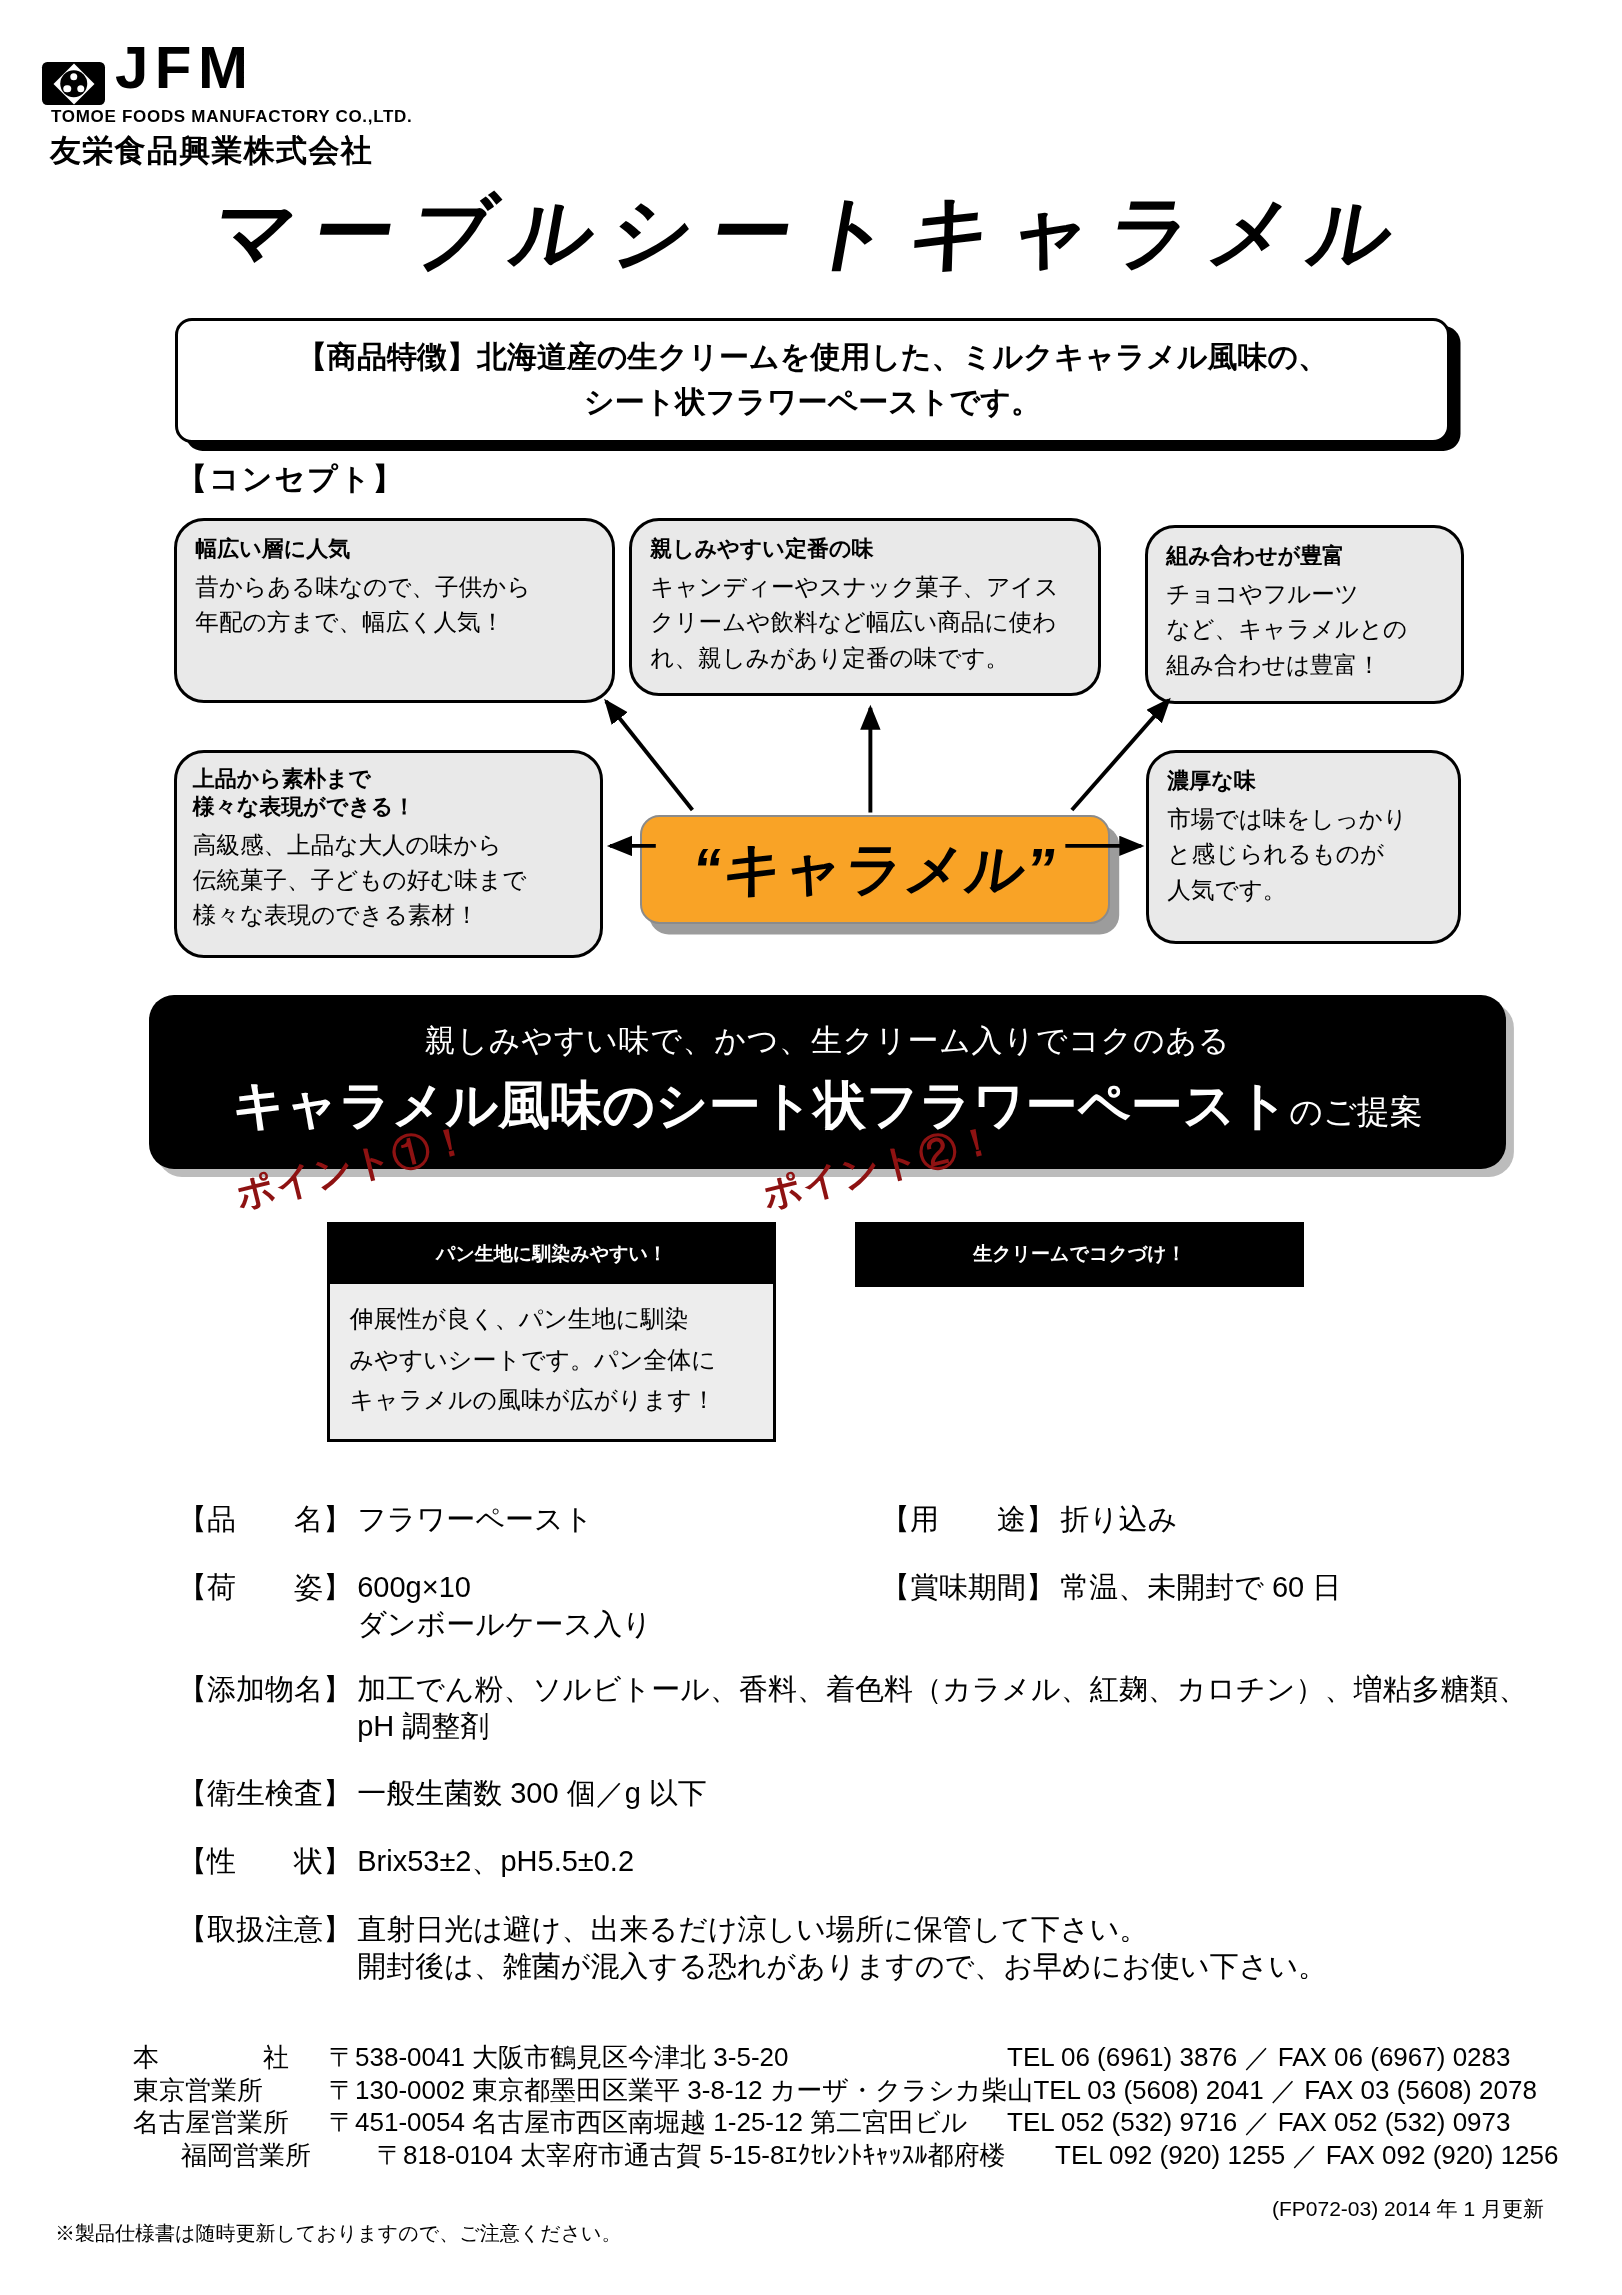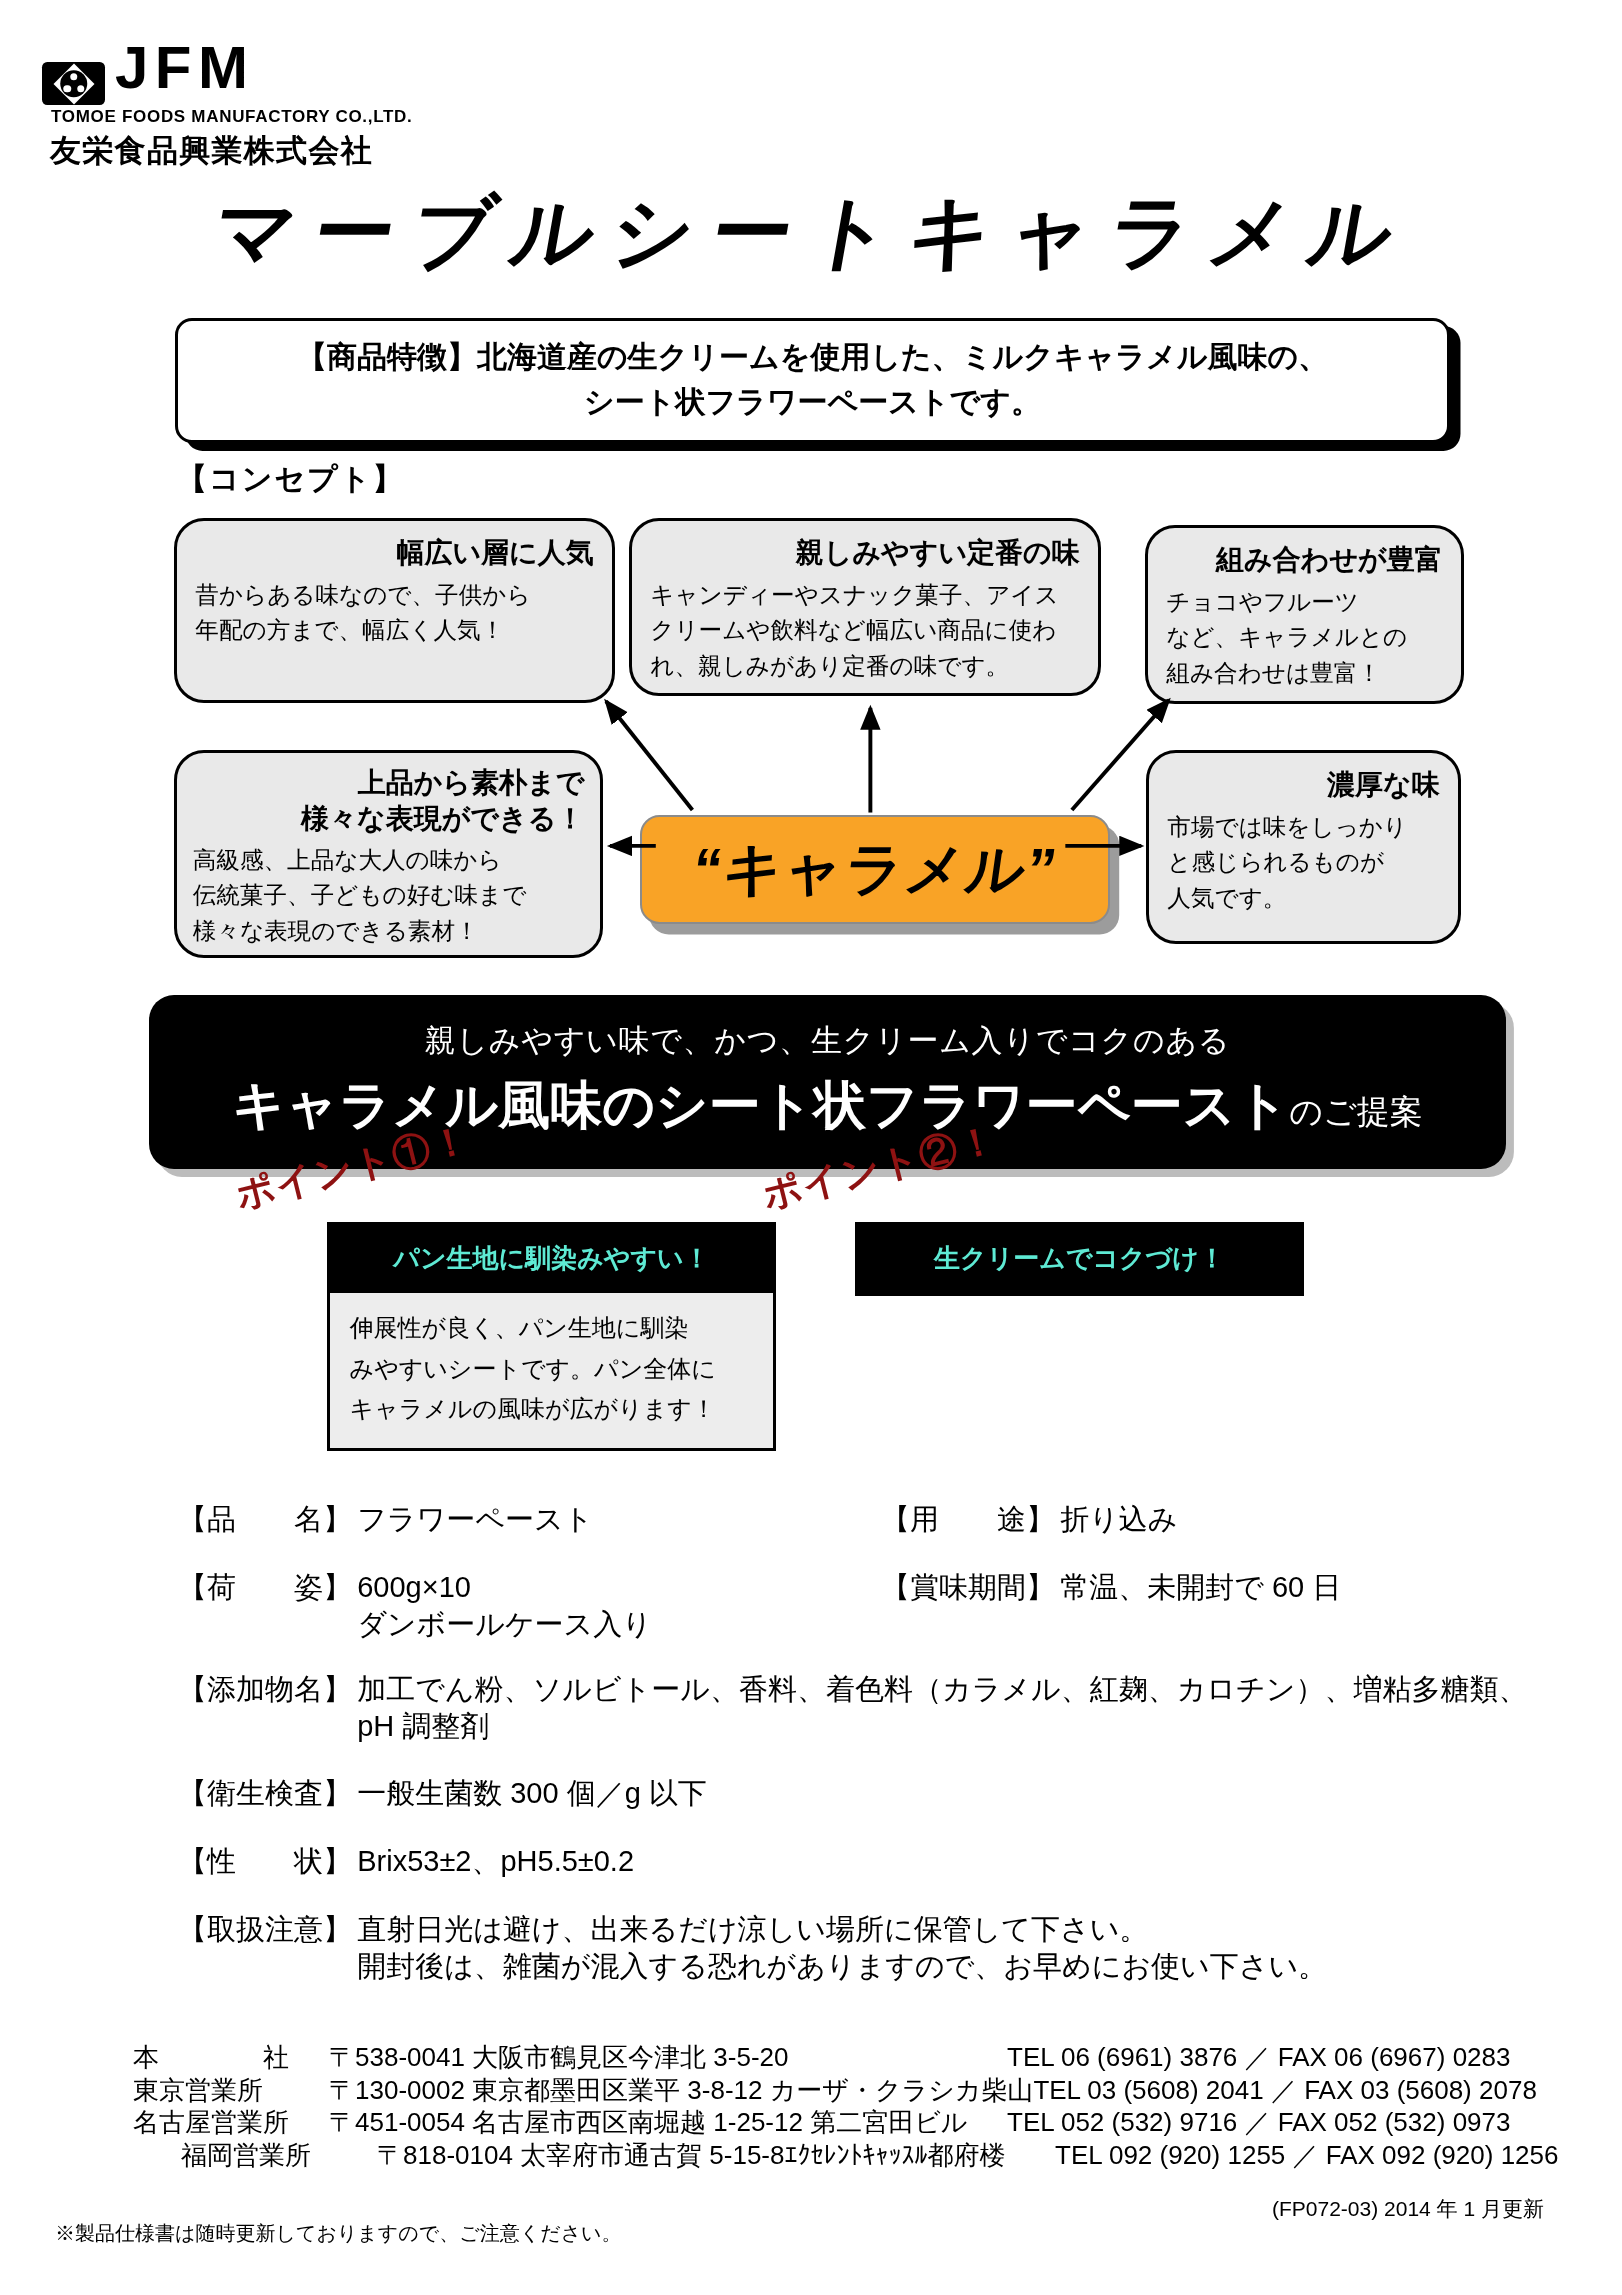--- a/index.html
+++ b/index.html
@@ -32,21 +32,21 @@
     letter-spacing:17px;transform:skewX(-10deg);white-space:nowrap;}
 
   
   .feature-box{left:175px;top:318px;width:1275px;box-sizing:border-box;border:3.3px solid #000;
     border-radius:17px;background:#fff;box-shadow:10.5px 7.9px 0 #000;padding:13px 0 15.7px;text-align:center;}
   .feature-line{font-size:30px;font-weight:600;line-height:1.5;}
 
   
   .concept-heading{left:177px;top:459px;font-size:30px;font-weight:600;letter-spacing:2px;}
   .cbox{background:var(--cbox-gray);border:3.3px solid #000;border-radius:30px;box-sizing:border-box;padding:14.4px 18.3px;}
-  .cbox-title{font-size:28px;font-weight:bold;text-align:right;line-height:1.28;white-space:pre-line;}
+  .cbox-title{font-size:22px;font-weight:bold;text-align:left;line-height:1.28;white-space:pre-line;}
   .cbox-body{font-size:23.6px;line-height:1.5;margin-top:6.5px;white-space:pre-line;}
   .cbox1{left:174px;top:518px;width:441px;height:185px;}
   .cbox2{left:629px;top:518px;width:472px;height:178px;}
   .cbox3{left:1145px;top:517px;width:319px;height:179px;margin-top:8px;}
   .cbox4{left:174px;top:750px;width:429px;height:208px;padding:11.8px 15.7px;}
   .cbox5{left:1146px;top:750px;width:315px;height:194px;}
   .center-box{left:640px;top:815px;width:466px;height:105px;background:var(--orange);
     border:2.6px solid #8b8b8b;border-radius:19.6px;box-shadow:9.2px 10.5px 0 #9c9c9c;
     display:flex;align-items:center;justify-content:center;}
   .center-label{font-size:58px;font-weight:bold;transform:skewX(-8deg);letter-spacing:1.3px;}
@@ -61,21 +61,21 @@
   .banner-suffix{font-size:33px;}
 
   
   .plabel{color:var(--dark-red);font-size:38px;font-weight:bold;transform:rotate(-14deg);
     transform-origin:left bottom;letter-spacing:1.3px;white-space:nowrap;}
   .plabel1{left:243px;top:1170px;}
   .plabel2{left:770px;top:1170px;}
   .point-box{width:449px;border:3.3px solid #000;box-sizing:border-box;background:var(--pbody-gray);}
   .pbox1{left:327px;top:1222px;}
   .pbox2{left:855px;top:1222px;}
-  .point-head{background:#000;color:#5eead4;text-align:center;font-size:26px;font-weight:bold;padding:16.4px 0;}
+  .point-head{background:#000;color:#ffffff;text-align:center;font-size:19px;font-weight:bold;padding:16.4px 0;}
   .point-body{font-size:24px;line-height:1.68;padding:15.7px 14.4px 18.3px 19.6px;white-space:pre-line;}
 
   
   .spec-row{display:flex;font-size:29px;line-height:1.27;}
   .spec-label{white-space:pre;flex:0 0 auto;margin-right:5.2px;}
   .spec-value{white-space:pre-line;}
   .sr1l{left:178px;top:1501px;} .sr1r{left:881px;top:1501px;}
   .sr2l{left:178px;top:1569px;} .sr2r{left:881px;top:1569px;}
   .sr3{left:178px;top:1671px;width:1355px;}
   .sr4{left:178px;top:1775px;}

